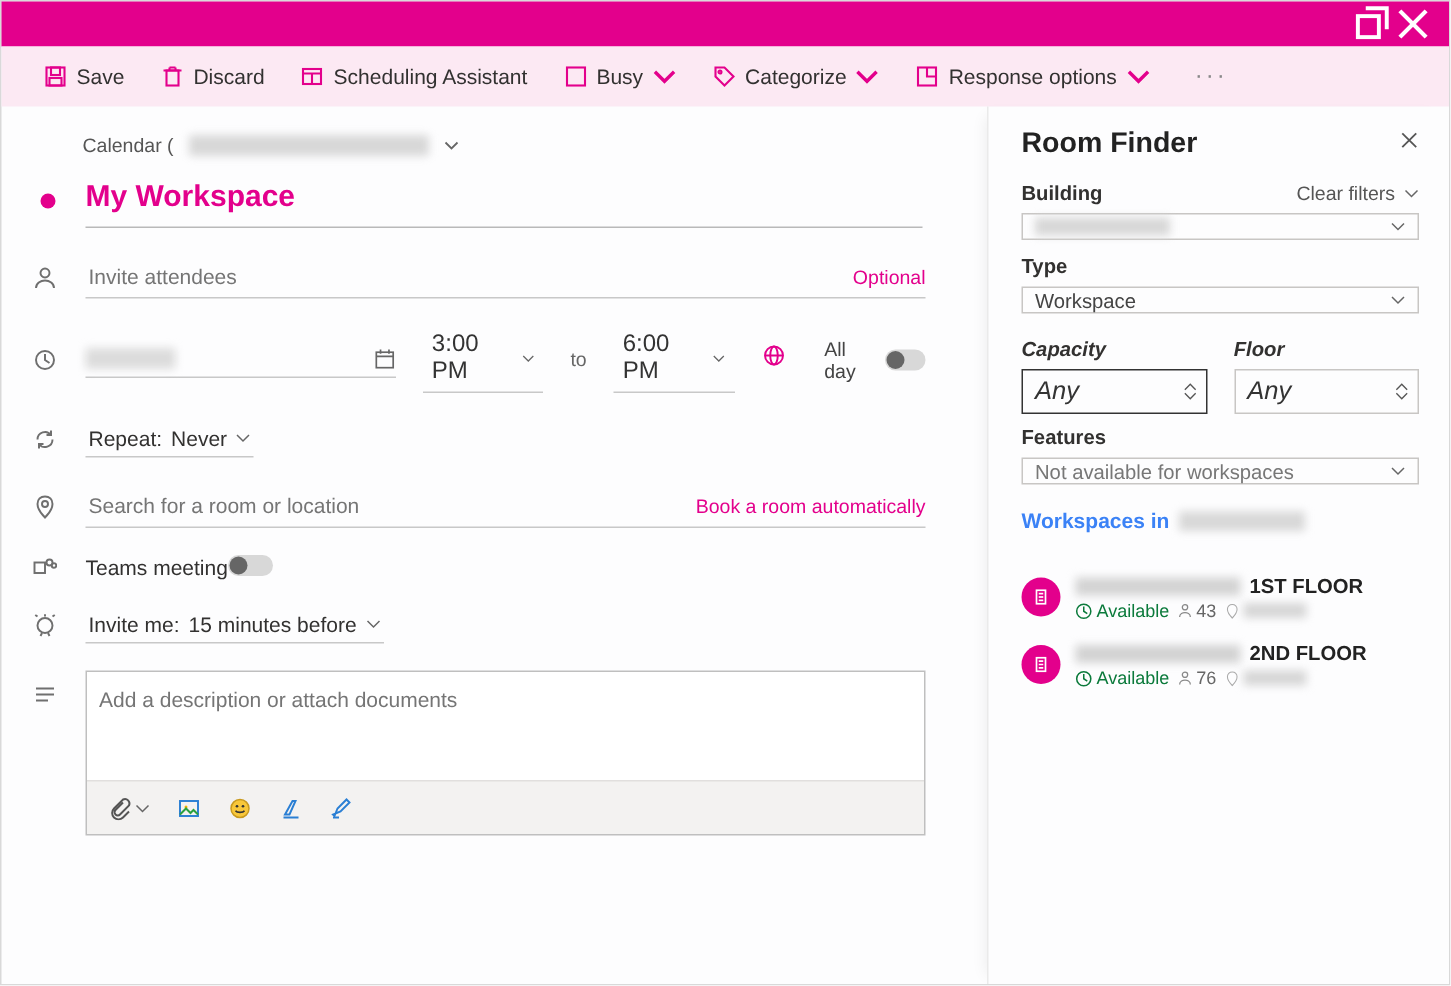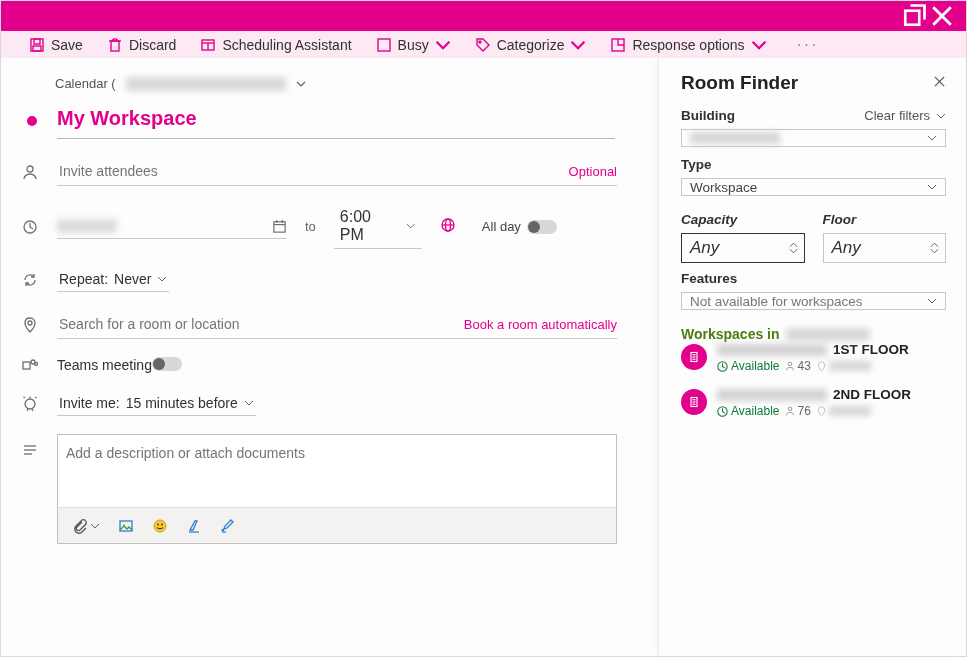--- a/index.html
+++ b/index.html
@@ -1,20 +1,20 @@
 <!DOCTYPE html>
 <html><head>
 <meta charset="utf-8">
 <style>
   * { box-sizing: border-box; font-family: "Segoe UI", Arial, sans-serif; }
   body { margin:0; padding:0; width:967px; height:657px; background:#fdfdfe; overflow:hidden; color:#333; }
   .window { width:967px; height:657px; display:flex; flex-direction:column; border:1px solid #d9d9d9; }
   .titlebar { height:30px; background:#e3008c; display:flex; align-items:center; justify-content:flex-end; padding:0 10px; }
   .titlebar .win-btn { width:28px; height:28px; display:flex; align-items:center; justify-content:center; color:#fff; cursor:pointer; }
-  .toolbar { height:27px; background:#fce9f3; display:flex; align-items:center; padding:0 20px; gap:8px; }
+  .toolbar { height:40px; background:#fce9f3; display:flex; align-items:center; padding:0 20px; gap:8px; }
   .toolbar .tbtn { display:flex; align-items:center; gap:6px; padding:4px 8px; font-size:14px; color:#e3008c; cursor:pointer; border-radius:2px; }
   .toolbar .itxt { color:#323130; }
   .toolbar .tbtn svg { width:16px; height:16px; fill:none; stroke:#e3008c; stroke-width:1.4; }
   .chev { width:10px; height:10px; }
   .main { flex:1; display:flex; min-height:0; }
   .editor { flex:1; padding:18px 20px 18px 20px; overflow:auto; }
   .sidepanel { width:308px; border-left:1px solid #eaeaea; padding:14px 20px 14px 22px; box-shadow:-6px 0 10px -6px rgba(0,0,0,0.08); }
   .row { display:flex; align-items:center; gap:18px; margin-bottom:18px; }
   .row .ricon { width:18px; display:flex; justify-content:center; color:#8a8886; }
   .row .ricon svg { width:16px; height:16px; stroke:#6f6f6f; fill:none; stroke-width:1.3; }
@@ -46,21 +46,21 @@
   .rp-title { display:flex; justify-content:space-between; align-items:center; margin-bottom:14px; }
   .rp-title h2 { margin:0; font-size:19px; font-weight:600; color:#222; }
   .rp-sec-label { display:flex; justify-content:space-between; align-items:center; font-size:13.5px; font-weight:600; color:#323130; margin-top:6px; margin-bottom:6px; }
   .clear-filters { font-size:13px; font-weight:400; color:#555; cursor:pointer; display:flex; align-items:center; gap:6px; }
   .rp-select { height:18px; border:1px solid #c8c6c4; display:flex; align-items:center; padding:0 8px; justify-content:space-between; font-size:13.5px; cursor:pointer; margin-bottom:10px; color:#444; }
   .rp-row2 { display:flex; gap:18px; margin-bottom:8px; }
   .rp-row2 > div { flex:1;font-style:italic; }
   .spinner { height:30px; border:1px solid #333; display:flex; align-items:center; justify-content:space-between; padding:0 6px 0 8px; font-size:17px; }
   .spinner .arrows { display:flex; flex-direction:column; gap:0; }
   .spinner .arrows svg { width:9px; height:6px; }
-  .ws-heading { font-size:14px; font-weight:600; color:#4d7c0f; margin-top:16px; margin-bottom:0; display:flex; align-items:center; gap:6px; }
+  .ws-heading { font-size:14px; font-weight:600; color:#3b82f6; margin-top:16px; margin-bottom:28px; display:flex; align-items:center; gap:6px; }
   .ws-heading .blur { width:84px; height:13px; background:#d8d8d8; filter:blur(3px); }
   .ws-item { display:flex; gap:10px; margin-bottom:14px; }
   .ws-item .badge { width:26px; height:26px; border-radius:50%; background:#e3008c; display:flex; align-items:center; justify-content:center; flex-shrink:0; margin-top:2px; }
   .ws-item .badge svg { width:12px; height:12px; stroke:#fff; fill:none; stroke-width:1.5; }
   .ws-item .info { flex:1; }
   .ws-item .line1 { font-size:13.5px; font-weight:600; color:#222; display:flex; align-items:center; gap:6px; }
   .ws-item .line1 .blur { width:110px; height:12px; background:#d3d3d3; filter:blur(3px); }
   .ws-item .line2 { display:flex; align-items:center; gap:6px; font-size:12px; color:#666; margin-top:2px; }
   .avail { color:#0b7a3b; display:flex; align-items:center; gap:3px; }
   .grey-pin { color:#999; display:flex; align-items:center; gap:3px; }
@@ -191,20 +191,26 @@
         <div class="date-row" style="width:560px;">
           <div class="date-field">
             <span class="blur"></span>
             <svg viewBox="0 0 16 16" width="15" height="15" stroke="#666" fill="none" stroke-width="1.2">
                 <rect x="2" y="3" width="12" height="11"></rect>
                 <line x1="2" y1="6" x2="14" y2="6"></line>
                 <line x1="5" y1="1" x2="5" y2="4"></line>
                 <line x1="11" y1="1" x2="11" y2="4"></line>
               </svg>
           </div>
+          <div class="time-field">
+            <span>3:00 PM</span>
+            <svg class="caret" viewBox="0 0 10 6" stroke="#666" fill="none">
+                <polyline points="1 1 5 5 9 1"></polyline>
+              </svg>
+          </div>
           <span class="to-lbl">to</span>
           <div class="time-field">
             <span>6:00 PM</span>
             <svg class="caret" viewBox="0 0 10 6" stroke="#666" fill="none">
                 <polyline points="1 1 5 5 9 1"></polyline>
               </svg>
           </div>
           <span class="timezone-icon">
             <svg viewBox="0 0 16 16" stroke="#e3008c" fill="none" stroke-width="1.3">
                 <circle cx="8" cy="8" r="6"></circle>

